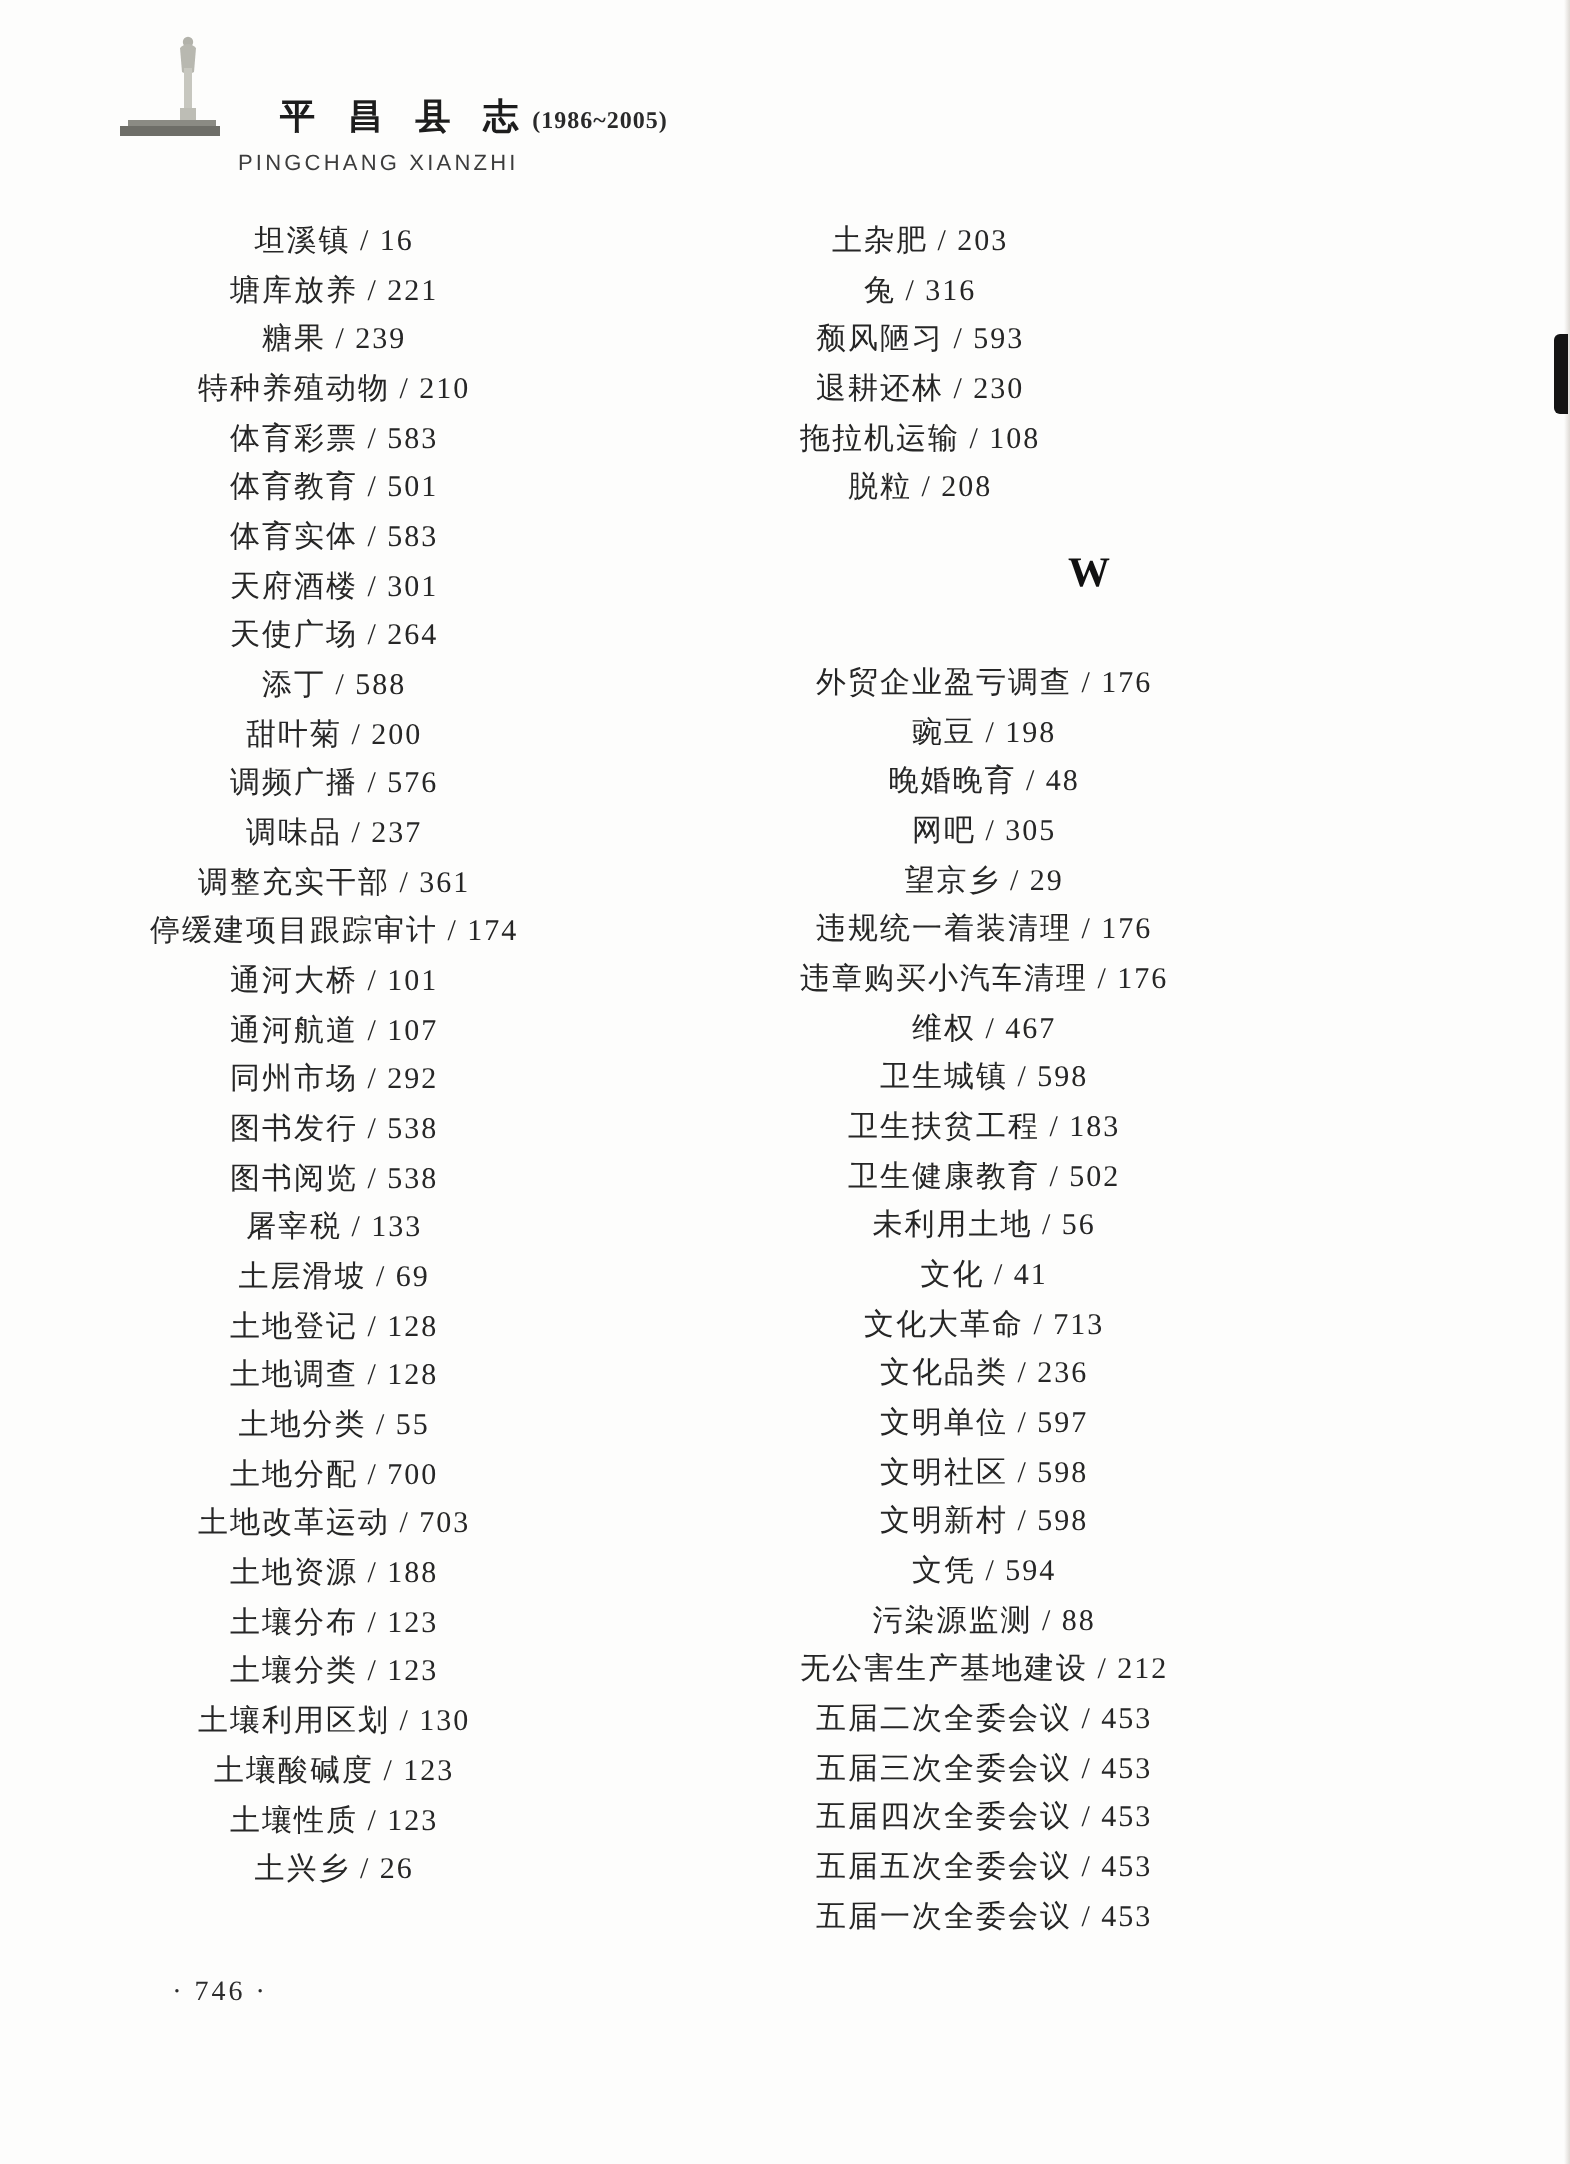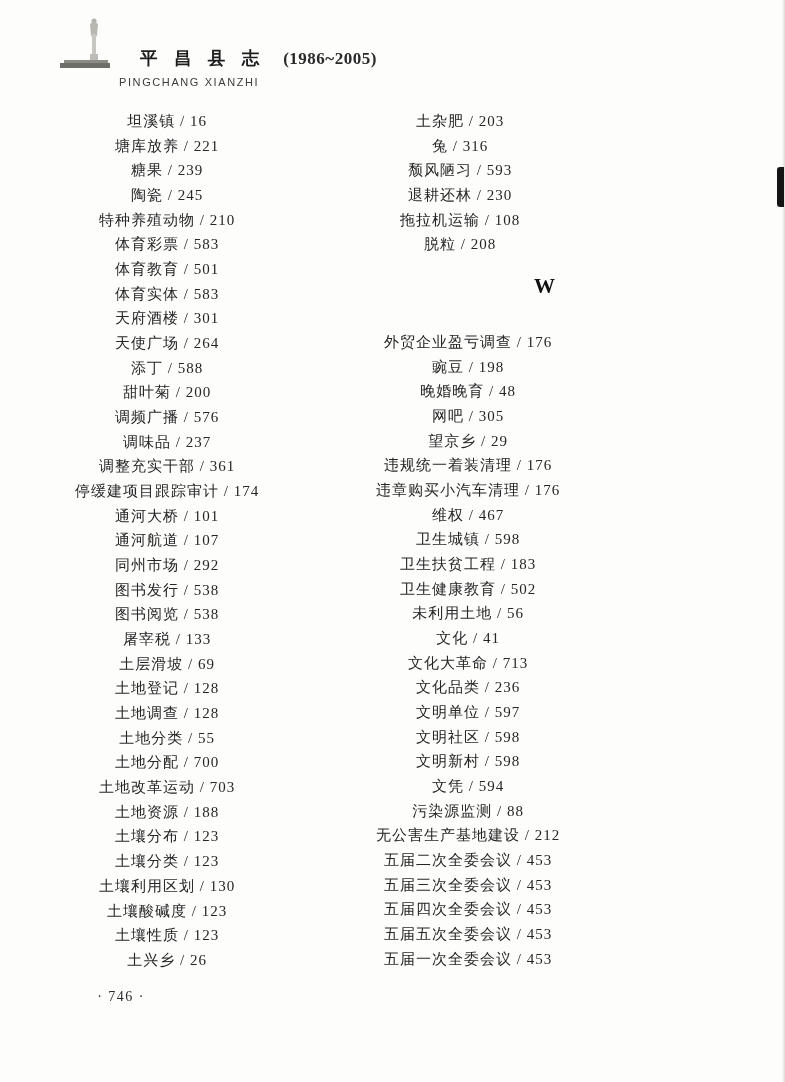--- a/index.html
+++ b/index.html
@@ -9,44 +9,44 @@
     font-family:"Liberation Serif","DejaVu Serif",serif;
     color:#262626;
   }
   
   .logo{position:absolute;left:60px;top:14px;width:56px;height:58px;}
   .title-line{
     position:absolute;left:140px;top:46px;white-space:nowrap;
     font-size:17.5px;font-weight:bold;letter-spacing:6px;color:#1d1d1d;
   }
   .title-years{
-    font-size:17px;font-weight:bold;letter-spacing:0.5px;margin-left:18px;color:#2a2a2a;
+    font-size:12px;font-weight:bold;letter-spacing:0.5px;margin-left:1px;color:#2a2a2a;
   }
   .subtitle{
     position:absolute;left:119px;top:76px;white-space:nowrap;
     font-family:"Liberation Sans","DejaVu Sans",sans-serif;
     font-size:11px;letter-spacing:1.6px;color:#3c3c3c;
   }
   
   .col{position:absolute;white-space:nowrap;text-align:center;}
   .col-left{left:75px;top:109px;}
   .col-right-top{left:400px;top:109px;}
-  .col-right-bottom{left:376px;top:330px;font-family:Liberation Serif, serif;}
+  .col-right-bottom{left:400px;top:330px;font-family:Liberation Serif, serif;}
   .entry{
     height:24.68px;line-height:24.68px;
     font-size:15px;letter-spacing:1px;
   }
   .section-letter{
     position:absolute;left:400px;top:273px;width:290px;
     text-align:center;font-size:21px;font-weight:bold;color:#111;
     letter-spacing:1px;line-height:26px;
   }
   
   .page-number{
-    position:absolute;left:75px;top:989px;width:70px;text-align:right;
+    position:absolute;left:75px;top:989px;width:70px;text-align:center;
     font-size:14px;letter-spacing:1.5px;color:#2c2c2c;
   }
   
   .edge-line{
     position:absolute;right:0;top:0;width:3px;height:1082px;
     background:linear-gradient(to right,#fdfdfc,#dedad5);
   }
   .edge-mark{
     position:absolute;right:1px;top:167px;width:7px;height:40px;
     background:#141414;border-radius:3px 0 0 3px;
@@ -67,21 +67,20 @@
 </div>
 <div class="title-line">
   <span>平 昌 县 志</span><span class="title-years">(1986~2005)</span>
 </div>
 <div class="subtitle">PINGCHANG XIANZHI</div>
 
 <div class="col col-left">
   <div class="entry">坦溪镇 / 16</div>
   <div class="entry">塘库放养 / 221</div>
   <div class="entry">糖果 / 239</div>
-  <div class="entry">陶瓷 / 245</div>
   <div class="entry">特种养殖动物 / 210</div>
   <div class="entry">体育彩票 / 583</div>
   <div class="entry">体育教育 / 501</div>
   <div class="entry">体育实体 / 583</div>
   <div class="entry">天府酒楼 / 301</div>
   <div class="entry">天使广场 / 264</div>
   <div class="entry">添丁 / 588</div>
   <div class="entry">甜叶菊 / 200</div>
   <div class="entry">调频广播 / 576</div>
   <div class="entry">调味品 / 237</div>

